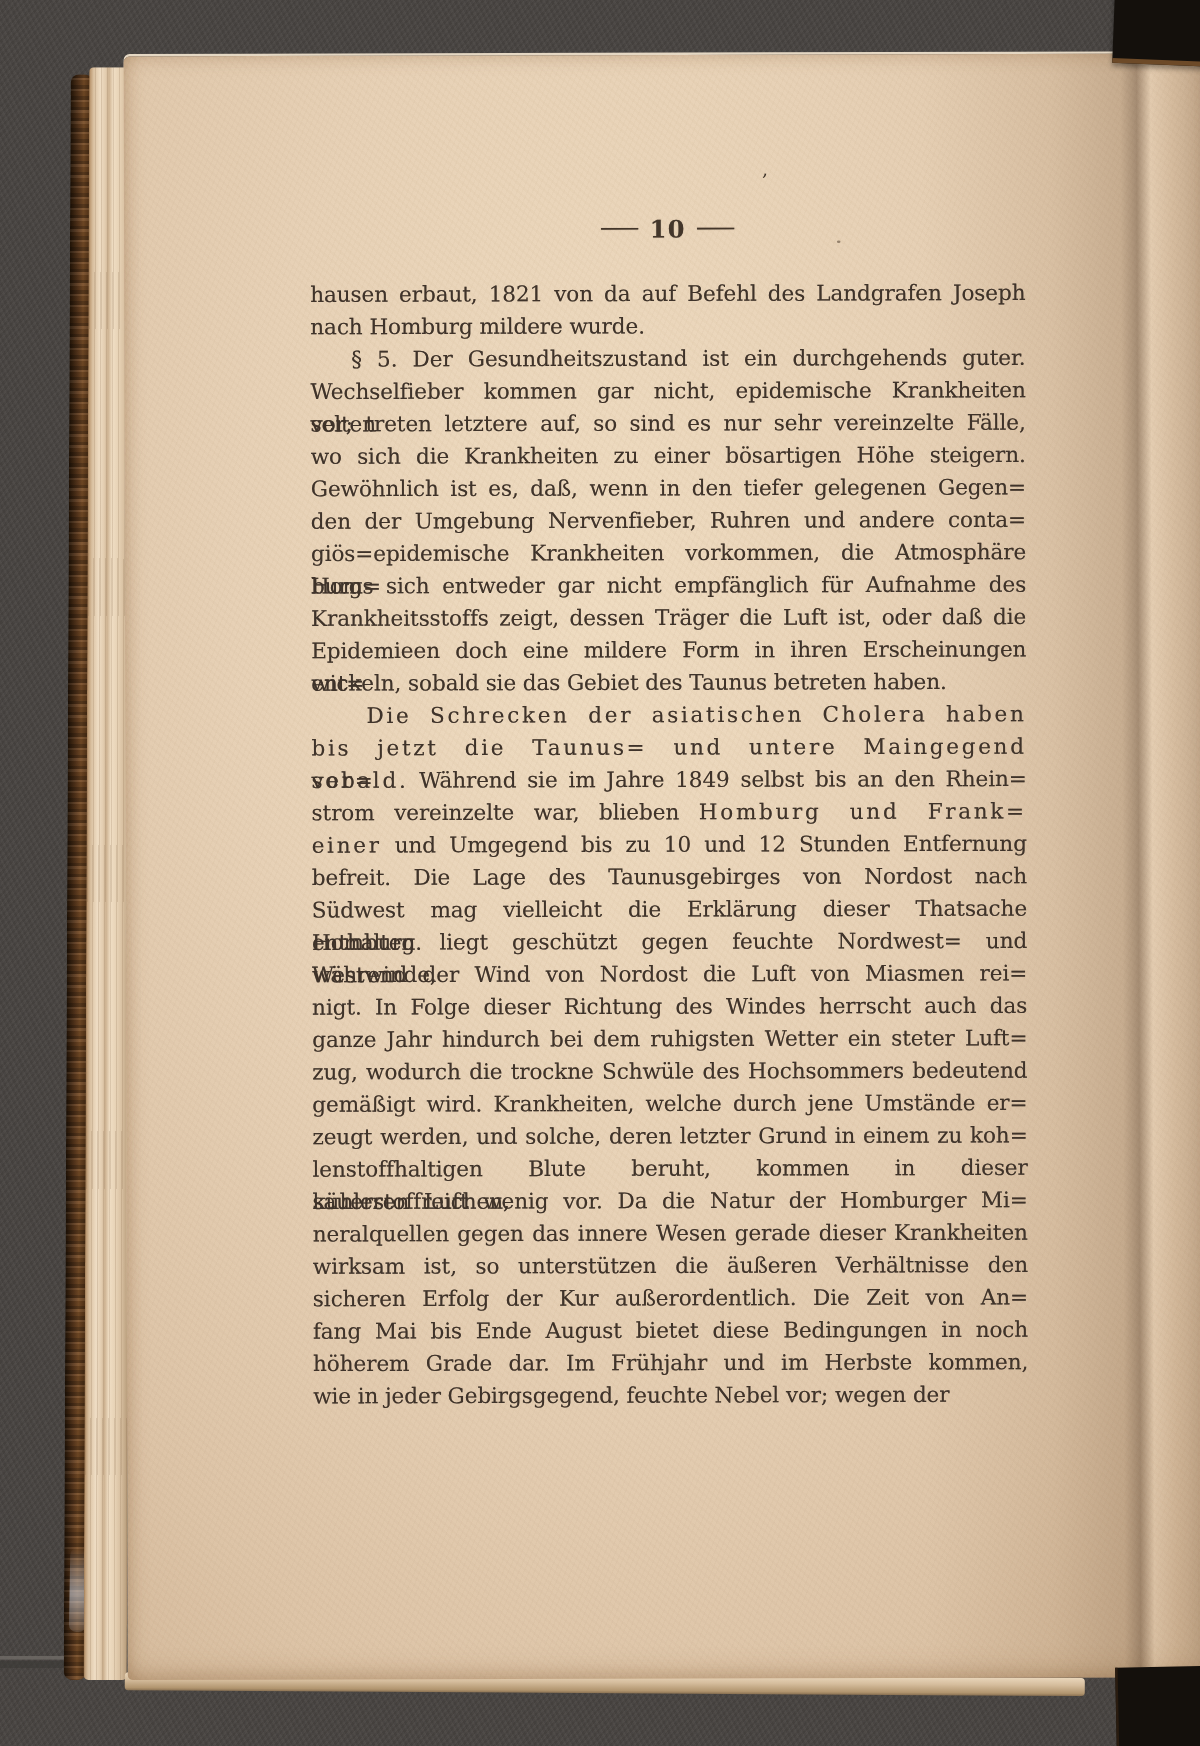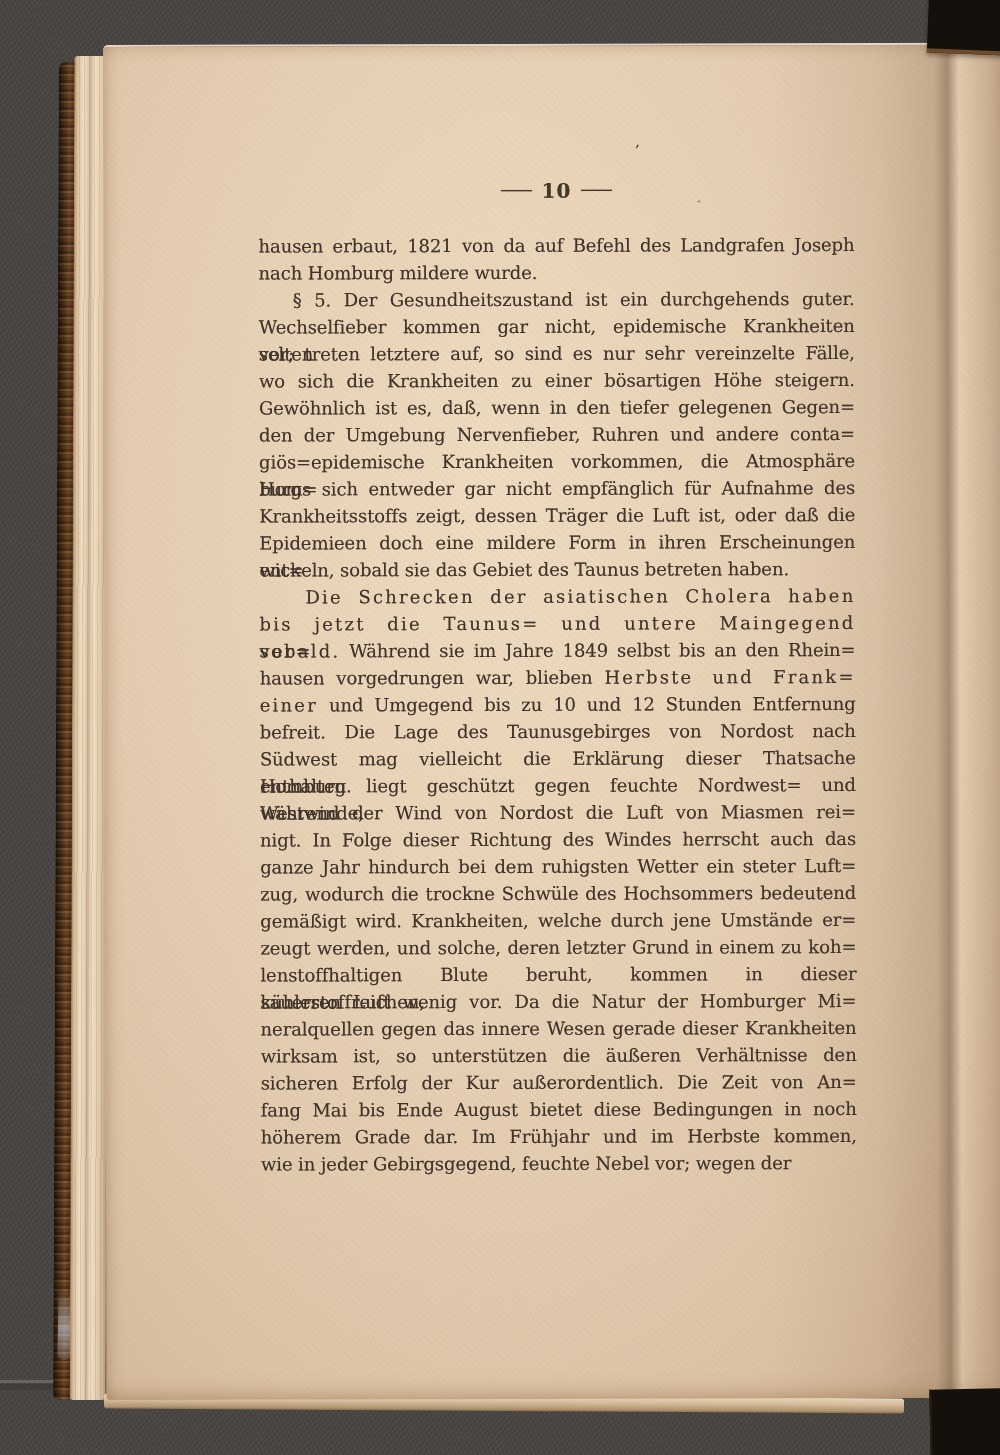--- a/index.html
+++ b/index.html
@@ -122,21 +122,21 @@
         <div class="line"><span>Gewöhnlich ist es, daß, wenn in den tiefer gelegenen Gegen=</span></div>
         <div class="line"><span>den der Umgebung Nervenfieber, Ruhren und andere conta=</span></div>
         <div class="line"><span>giös=epidemische Krankheiten vorkommen, die Atmosphäre Hom=</span></div>
         <div class="line"><span>burgs sich entweder gar nicht empfänglich für Aufnahme des</span></div>
         <div class="line"><span>Krankheitsstoffs zeigt, dessen Träger die Luft ist, oder daß die</span></div>
         <div class="line"><span>Epidemieen doch eine mildere Form in ihren Erscheinungen ent=</span></div>
         <div class="line end"><span>wickeln, sobald sie das Gebiet des Taunus betreten haben.</span></div>
         <div class="line ind2"><span class="sperr">Die Schrecken der asiatischen Cholera haben</span></div>
         <div class="line"><span class="sperr">bis jetzt die Taunus= und untere Maingegend ver=</span></div>
         <div class="line"><span class="sperr">sobald.</span><span> Während sie im Jahre 1849 selbst bis an den Rhein=</span></div>
-        <div class="line"><span>hausen vorgedrungen war, blieben </span><span class="sperr">Herbste und Frank=</span></div>
+        <div class="line"><span>strom vereinzelte war, blieben </span><span class="sperr">Homburg und Frank=</span></div>
         <div class="line"><span class="sperr">einer</span><span> und Umgegend bis zu 10 und 12 Stunden Entfernung</span></div>
         <div class="line"><span>befreit.  Die Lage des Taunusgebirges von Nordost nach</span></div>
         <div class="line"><span>Südwest mag vielleicht die Erklärung dieser Thatsache enthalten.</span></div>
         <div class="line"><span>Homburg liegt geschützt gegen feuchte Nordwest= und Westwinde,</span></div>
         <div class="line"><span>während der Wind von Nordost die Luft von Miasmen rei=</span></div>
         <div class="line"><span>nigt.  In Folge dieser Richtung des Windes herrscht auch das</span></div>
         <div class="line"><span>ganze Jahr hindurch bei dem ruhigsten Wetter ein steter Luft=</span></div>
         <div class="line"><span>zug, wodurch die trockne Schwüle des Hochsommers bedeutend</span></div>
         <div class="line"><span>gemäßigt wird.  Krankheiten, welche durch jene Umstände er=</span></div>
         <div class="line"><span>zeugt werden, und solche, deren letzter Grund in einem zu koh=</span></div>

